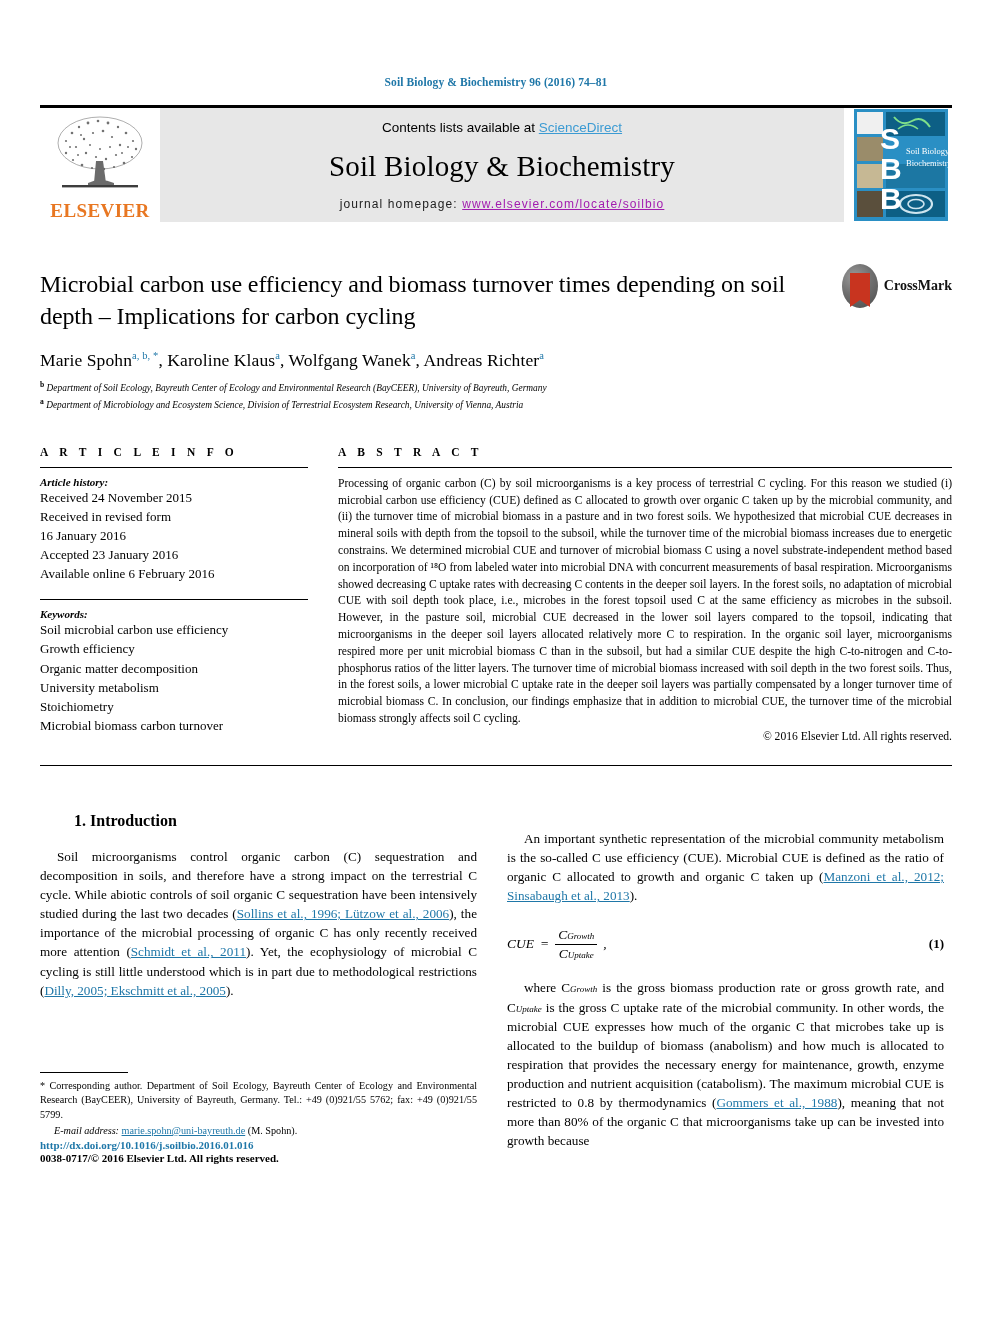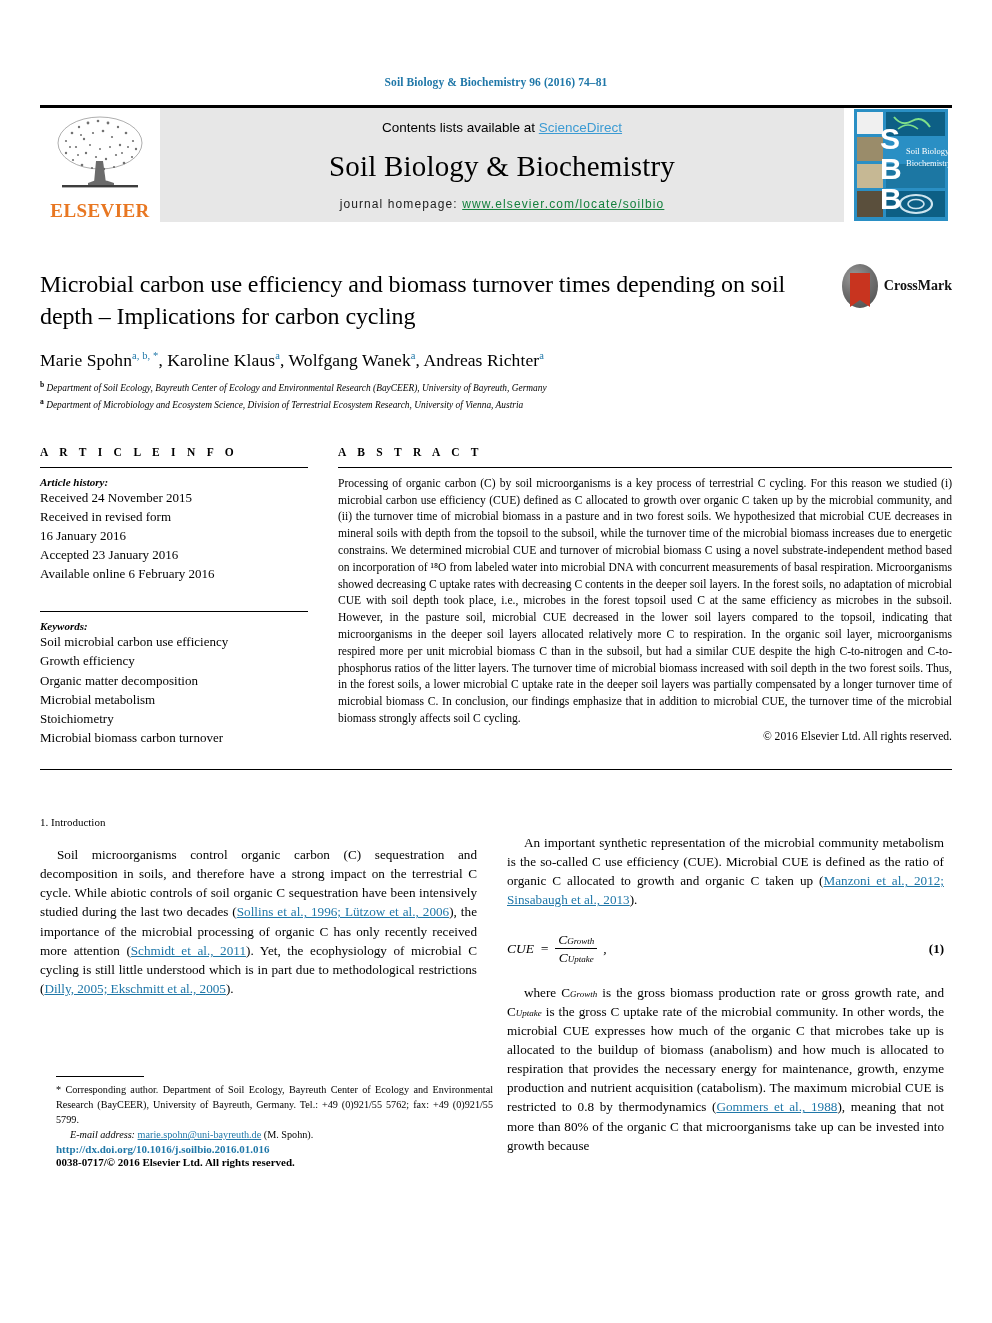--- a/index.html
+++ b/index.html
@@ -47,21 +47,21 @@
     flex:1 1 auto;
     background:#e7e7e7;
     display:flex; flex-direction:column; align-items:center; justify-content:center;
     gap:2px;
   }
   .contents-line { font-family:"Liberation Sans", sans-serif; font-size:13.5px; color:#000; }
   .contents-line .sd { color:#3c9bd3; }
   .journal-name { font-size:29px; letter-spacing:.2px; margin:13px 0 12px; }
   .homepage-line { font-family:"Liberation Sans", sans-serif; font-size:12px; letter-spacing:1.1px; }
   .homepage-line .hp-label { color:#222; }
-  .homepage-line .hp-url { color:#15803d; }
+  .homepage-line .hp-url { color:#a21caf; }
 
   .cover-thumb {
     width:102px; flex:0 0 102px;
     margin-left:6px;
     display:flex; align-items:center; justify-content:center;
   }
   .cover-inner { width:94px; height:112px; position:relative; background:#2a8fc4; overflow:hidden; }
 
   
   .titleblock { margin-top:47px; position:relative; }
@@ -91,44 +91,44 @@
   .infoabs { margin-top:34px; display:flex; gap:30px; }
   .col-info { width:268px; flex:0 0 268px; }
   .col-abs  { flex:1 1 auto; }
   .sec-head {
     font-family:"Liberation Serif", serif;
     font-weight:bold; font-size:11.5px; letter-spacing:4.3px;
   }
   .rule { border-top:1.6px solid #000; margin-top:9px; padding-top:8px; }
   .hist-label, .kw-label { font-style:italic; font-weight:bold; font-size:11px; }
   .hist-line, .kw-line { font-size:13px; line-height:1.47; }
-  .kw-block { margin-top:28px; }
+  .kw-block { margin-top:16px; }
   .abstract-body {
     font-size:11.6px; line-height:1.45; text-align:justify;
   }
   .abstract-copy { text-align:right; font-size:11.6px; margin-top:2px; }
   .hr-thin { border-top:1px solid #000; margin-top:22px; }
 
   
   .bodycols { margin-top:46px; display:flex; gap:30px; }
   .bcol { width:437px; flex:0 0 437px; position:relative; }
-  .h1 { font-family:"Liberation Serif", serif; font-weight:normal; font-size:11px; }
+  .h1 { font-family:"Liberation Serif", serif; font-weight:bold; font-size:16px;margin-left:34px; }
   .para { font-size:13.2px; line-height:1.45; text-align:justify; text-indent:17px; margin-top:17px; }
   .ref { color:#1f77a8; }
 
   .equation { display:flex; align-items:center; margin-top:22px; font-size:13.5px; }
   .eq-body { flex:1 1 auto; display:flex; align-items:center; gap:6px; font-style:italic; }
   .frac { display:inline-flex; flex-direction:column; align-items:center; vertical-align:middle; line-height:1.15; }
   .frac .num { border-bottom:1.2px solid #000; padding:0 3px 1px; }
   .frac .den { padding:1px 3px 0; }
   .eq-num { font-style:normal; font-weight:bold; font-size:13px; }
   .sub { font-size:9px; font-style:italic;margin-top:36px; }
 
   
-  .footnote-wrap { position:absolute; left:16px; bottom:0; width:437px; }
+  .footnote-wrap { position:absolute; left:0; bottom:0; width:437px; }
   .fn-rule { width:88px; border-top:1px solid #000; margin-bottom:6px; }
   .fn { font-size:10.2px; line-height:1.45; text-align:justify; }
   .fn-email { font-size:10.2px; line-height:1.45; text-indent:14px; margin-top:1px; }
   .fn-email i { font-style:italic; }
   .doi { color:#1f77a8; font-size:11px; font-weight:bold; }
   .issn { font-size:11px; font-weight:bold; margin-top:1px; }
 </style>
 </head>
 <body>
 
@@ -255,21 +255,21 @@
         <div class="hist-line">Received in revised form</div>
         <div class="hist-line">16 January 2016</div>
         <div class="hist-line">Accepted 23 January 2016</div>
         <div class="hist-line">Available online 6 February 2016</div>
       </div>
       <div class="kw-block rule">
         <div class="kw-label">Keywords:</div>
         <div class="kw-line">Soil microbial carbon use efficiency</div>
         <div class="kw-line">Growth efficiency</div>
         <div class="kw-line">Organic matter decomposition</div>
-        <div class="kw-line">Microbial metabolism</div>
+        <div class="kw-line">University metabolism</div>
         <div class="kw-line">Stoichiometry</div>
         <div class="kw-line">Microbial biomass carbon turnover</div>
       </div>
     </div>
 
     <div class="col-abs">
       <div class="sec-head">A B S T R A C T</div>
       <div class="rule">
         <div class="abstract-body">Processing of organic carbon (C) by soil microorganisms is a key process of terrestrial C cycling. For this reason we studied (i) microbial carbon use efficiency (CUE) defined as C allocated to growth over organic C taken up by the microbial community, and (ii) the turnover time of microbial biomass in a pasture and in two forest soils. We hypothesized that microbial CUE decreases in mineral soils with depth from the topsoil to the subsoil, while the turnover time of the microbial biomass increases due to energetic constrains. We determined microbial CUE and turnover of microbial biomass C using a novel substrate-independent method based on incorporation of ¹⁸O from labeled water into microbial DNA with concurrent measurements of basal respiration. Microorganisms showed decreasing C uptake rates with decreasing C contents in the deeper soil layers. In the forest soils, no adaptation of microbial CUE with soil depth took place, i.e., microbes in the forest topsoil used C at the same efficiency as microbes in the subsoil. However, in the pasture soil, microbial CUE decreased in the lower soil layers compared to the topsoil, indicating that microorganisms in the deeper soil layers allocated relatively more C to respiration. In the organic soil layer, microorganisms respired more per unit microbial biomass C than in the subsoil, but had a similar CUE despite the high C-to-nitrogen and C-to-phosphorus ratios of the litter layers. The turnover time of microbial biomass increased with soil depth in the two forest soils. Thus, in the forest soils, a lower microbial C uptake rate in the deeper soil layers was partially compensated by a longer turnover time of microbial biomass C. In conclusion, our findings emphasize that in addition to microbial CUE, the turnover time of the microbial biomass strongly affects soil C cycling.</div>
         <div class="abstract-copy">© 2016 Elsevier Ltd. All rights reserved.</div>

